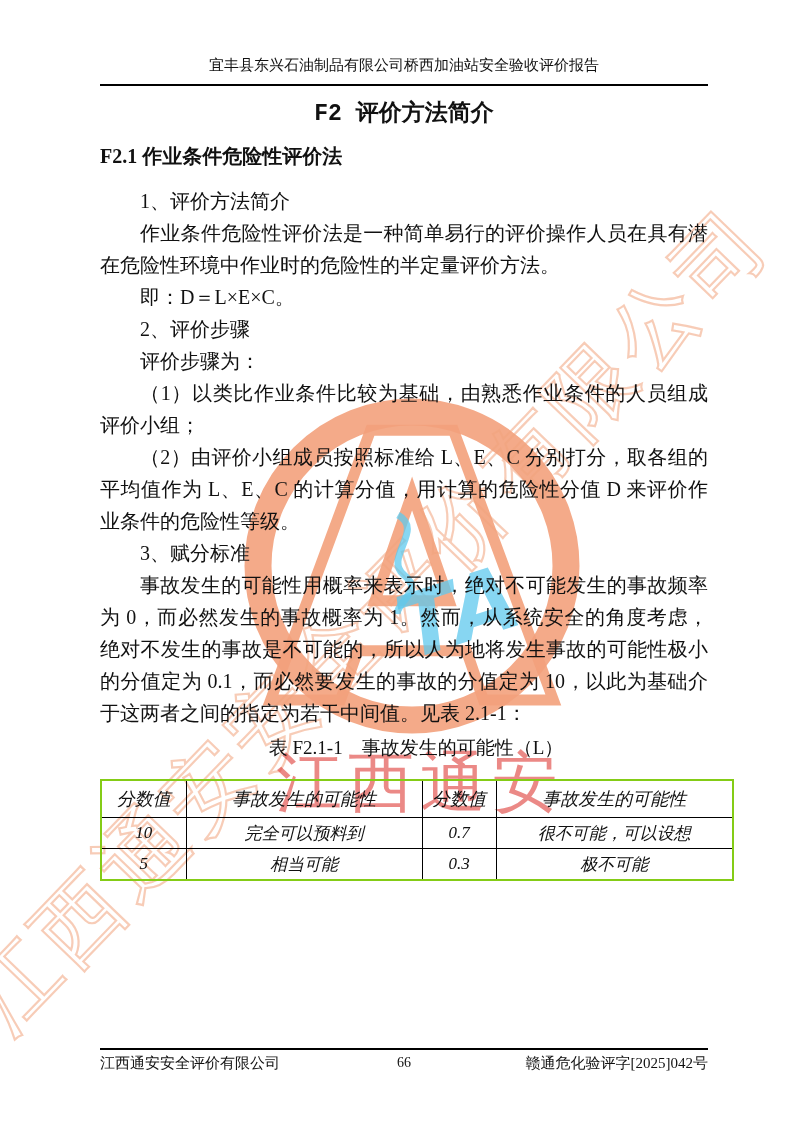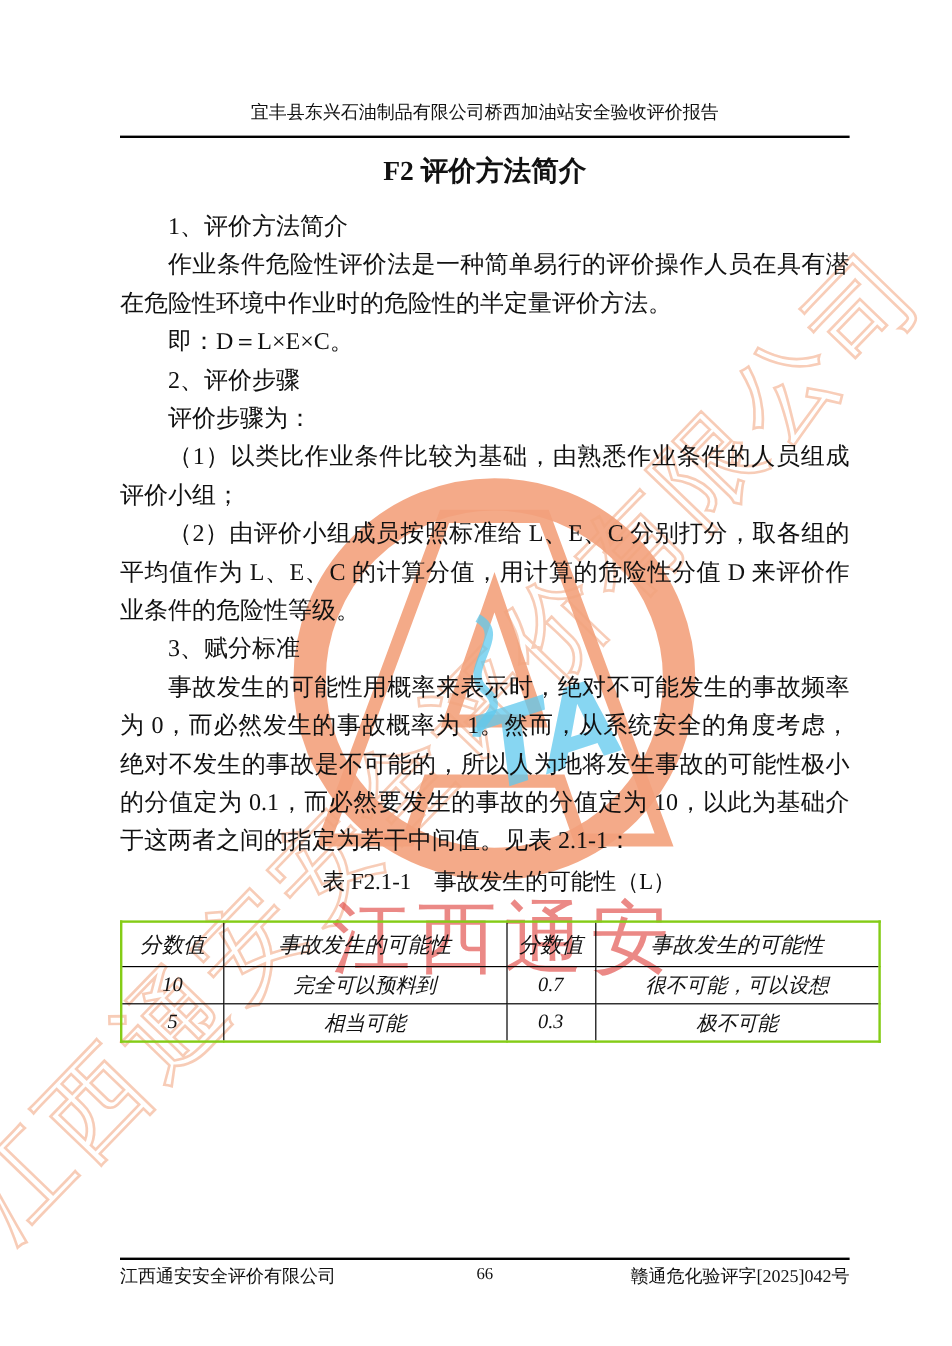--- a/index.html
+++ b/index.html
@@ -18,25 +18,25 @@
     font-size:66px;letter-spacing:6px;line-height:1;
     color:rgba(223,64,60,0.62);white-space:nowrap;
     font-family:"Liberation Serif","DejaVu Serif",serif;
   }
   
   .content{
     position:absolute;left:100px;top:55px;width:608px;z-index:1;
   }
   .running-head{
     text-align:center;font-size:15px;line-height:20px;
-    padding-bottom:9px;border-bottom:2px solid #000;margin-top:29px;
+    padding-bottom:9px;border-bottom:2px solid #000;
   }
   h1.chapter{
     margin:13px 0 0 0;text-align:center;
-    font-size:23px;line-height:30px;font-weight:bold;
+    font-size:23px;line-height:30px;font-weight:bold;font-family:Liberation Mono, monospace;
   }
   h2.section{
     margin:13px 0 0 0;text-align:left;
     font-size:20px;line-height:28px;font-weight:bold;
   }
   .body-text{margin-top:15px;}
   .body-text p{
     margin:0;font-size:20px;line-height:32px;
     text-align:justify;text-indent:2em;
   }
@@ -85,20 +85,21 @@
   <div class="stamp">江西通安</div>
 
   <div class="content">
 
     <div class="running-head">
       <span>宜丰县东兴石油制品有限公司桥西加油站安全验收评价报告</span>
     </div>
 
     <h1 class="chapter">F2 评价方法简介</h1>
 
+    <h2 class="section">F2.1 作业条件危险性评价法</h2>
 
     <div class="body-text">
       <p>1、评价方法简介</p>
       <p>作业条件危险性评价法是一种简单易行的评价操作人员在具有潜在危险性环境中作业时的危险性的半定量评价方法。</p>
       <p>即：D＝L×E×C。</p>
       <p>2、评价步骤</p>
       <p>评价步骤为：</p>
       <p>（1）以类比作业条件比较为基础，由熟悉作业条件的人员组成评价小组；</p>
       <p>（2）由评价小组成员按照标准给 L、E、C 分别打分，取各组的平均值作为 L、E、C 的计算分值，用计算的危险性分值 D 来评价作业条件的危险性等级。</p>
       <p>3、赋分标准</p>

